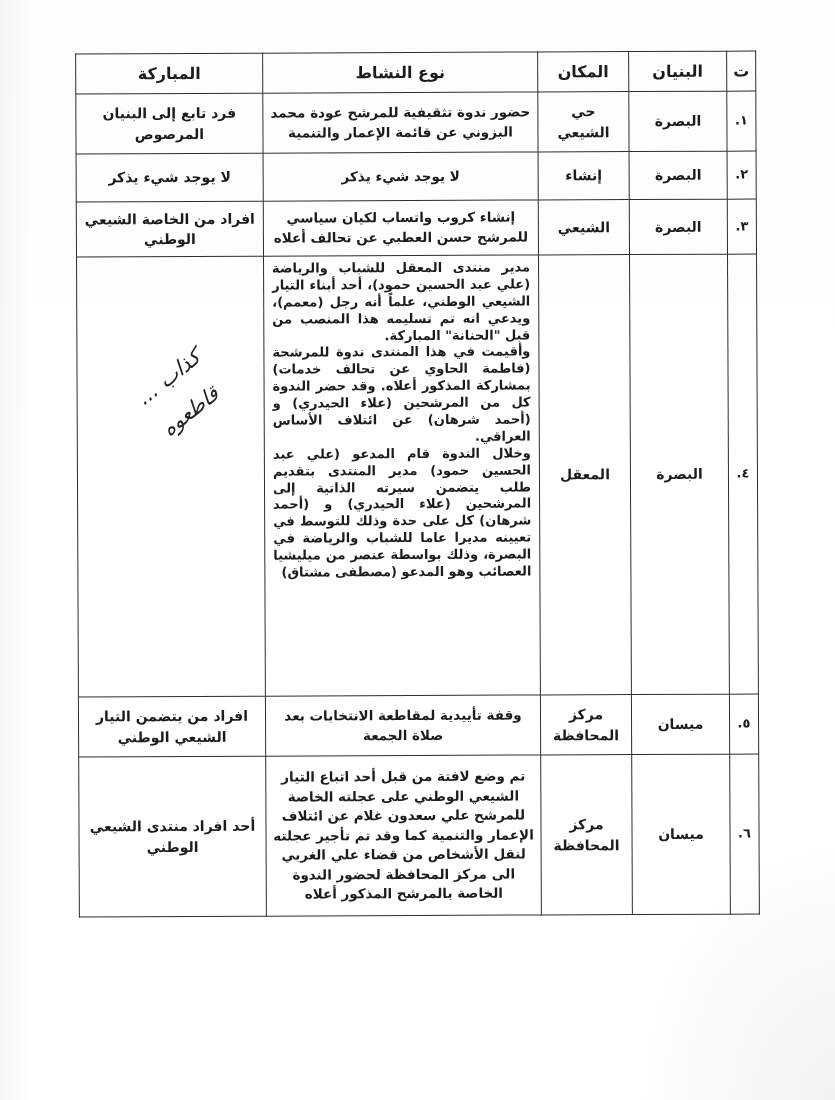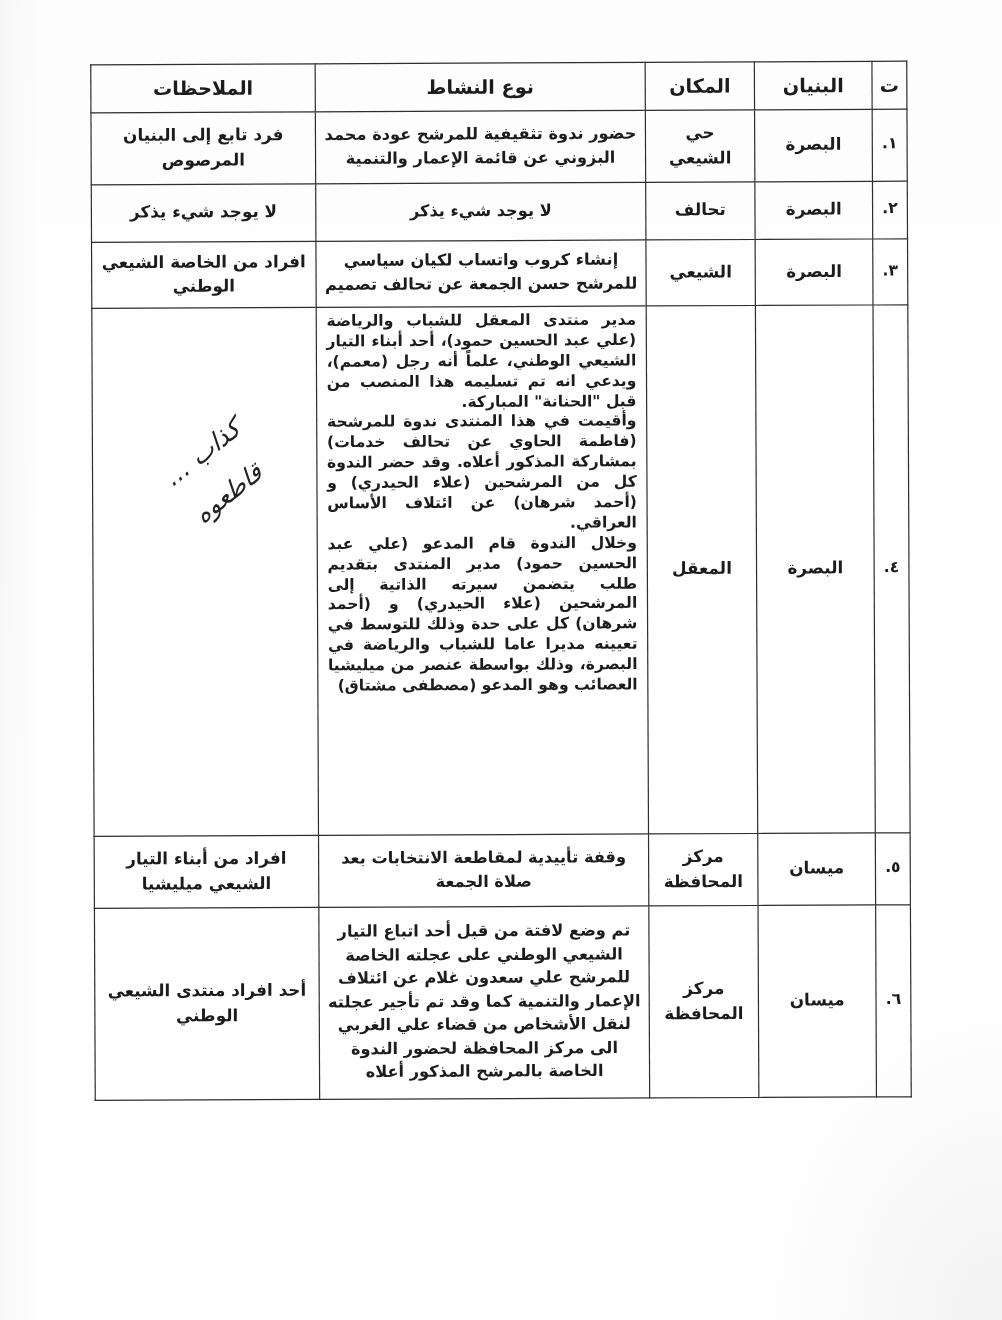--- a/index.html
+++ b/index.html
@@ -90,63 +90,63 @@
       <col style="width:91px">
       <col style="width:275px">
       <col style="width:187px">
     </colgroup>
     <thead>
       <tr>
         <th>ت</th>
         <th>البنيان</th>
         <th>المكان</th>
         <th>نوع النشاط</th>
-        <th>الملاحظات</th>
+        <th>المباركة</th>
       </tr>
     </thead>
     <tbody>
       <tr class="r1">
         <td class="num-cell">١.</td>
         <td>البصرة</td>
         <td>حي الشيعي</td>
         <td class="activity">حضور ندوة تثقيفية للمرشح عودة محمد البزوني عن قائمة الإعمار والتنمية</td>
         <td class="notes">فرد تابع إلى البنيان المرصوص</td>
       </tr>
       <tr class="r2">
         <td class="num-cell">٢.</td>
         <td>البصرة</td>
-        <td>تحالف</td>
+        <td>إنشاء</td>
         <td class="activity">لا يوجد شيء يذكر</td>
         <td class="notes">لا يوجد شيء يذكر</td>
       </tr>
       <tr class="r3">
         <td class="num-cell">٣.</td>
         <td>البصرة</td>
         <td>الشيعي</td>
-        <td class="activity">إنشاء كروب واتساب لكيان سياسي للمرشح حسن الجمعة عن تحالف تصميم</td>
+        <td class="activity">إنشاء كروب واتساب لكيان سياسي للمرشح حسن العطبي عن تحالف أعلاه</td>
         <td class="notes">افراد من الخاصة الشيعي الوطني</td>
       </tr>
       <tr class="r4">
         <td class="num-cell">٤.</td>
         <td>البصرة</td>
         <td>المعقل</td>
         <td class="activity-long">مدير منتدى المعقل للشباب والرياضة (علي عبد الحسين حمود)، أحد أبناء التيار الشيعي الوطني، علماً أنه رجل (معمم)، ويدعي انه تم تسليمه هذا المنصب من قبل "الحنانة" المباركة.
 وأقيمت في هذا المنتدى ندوة للمرشحة (فاطمة الحاوي عن تحالف خدمات) بمشاركة المذكور أعلاه. وقد حضر الندوة كل من المرشحين (علاء الحيدري) و (أحمد شرهان) عن ائتلاف الأساس العراقي.
 وخلال الندوة قام المدعو (علي عبد الحسين حمود) مدير المنتدى بتقديم طلب يتضمن سيرته الذاتية إلى المرشحين (علاء الحيدري) و (أحمد شرهان) كل على حدة وذلك للتوسط في تعيينه مديرا عاما للشباب والرياضة في البصرة، وذلك بواسطة عنصر من ميليشيا العصائب وهو المدعو (مصطفى مشتاق)</td>
         <td class="notes-hand">
           <span class="handwriting">كذاب ...
 قاطعوه</span>
         </td>
       </tr>
       <tr class="r5">
         <td class="num-cell">٥.</td>
         <td>ميسان</td>
         <td>مركز المحافظة</td>
         <td class="activity">وقفة تأييدية لمقاطعة الانتخابات بعد صلاة الجمعة</td>
-        <td class="notes">افراد من أبناء التيار الشيعي ميليشيا</td>
+        <td class="notes">افراد من يتضمن التيار الشيعي الوطني</td>
       </tr>
       <tr class="r6">
         <td class="num-cell">٦.</td>
         <td>ميسان</td>
         <td>مركز المحافظة</td>
         <td class="activity">تم وضع لافتة من قبل أحد اتباع التيار الشيعي الوطني على عجلته الخاصة للمرشح علي سعدون غلام عن ائتلاف الإعمار والتنمية كما وقد تم تأجير عجلته لنقل الأشخاص من قضاء علي الغربي الى مركز المحافظة لحضور الندوة الخاصة بالمرشح المذكور أعلاه</td>
         <td class="notes">أحد افراد منتدى الشيعي الوطني</td>
       </tr>
     </tbody>
   </table>

